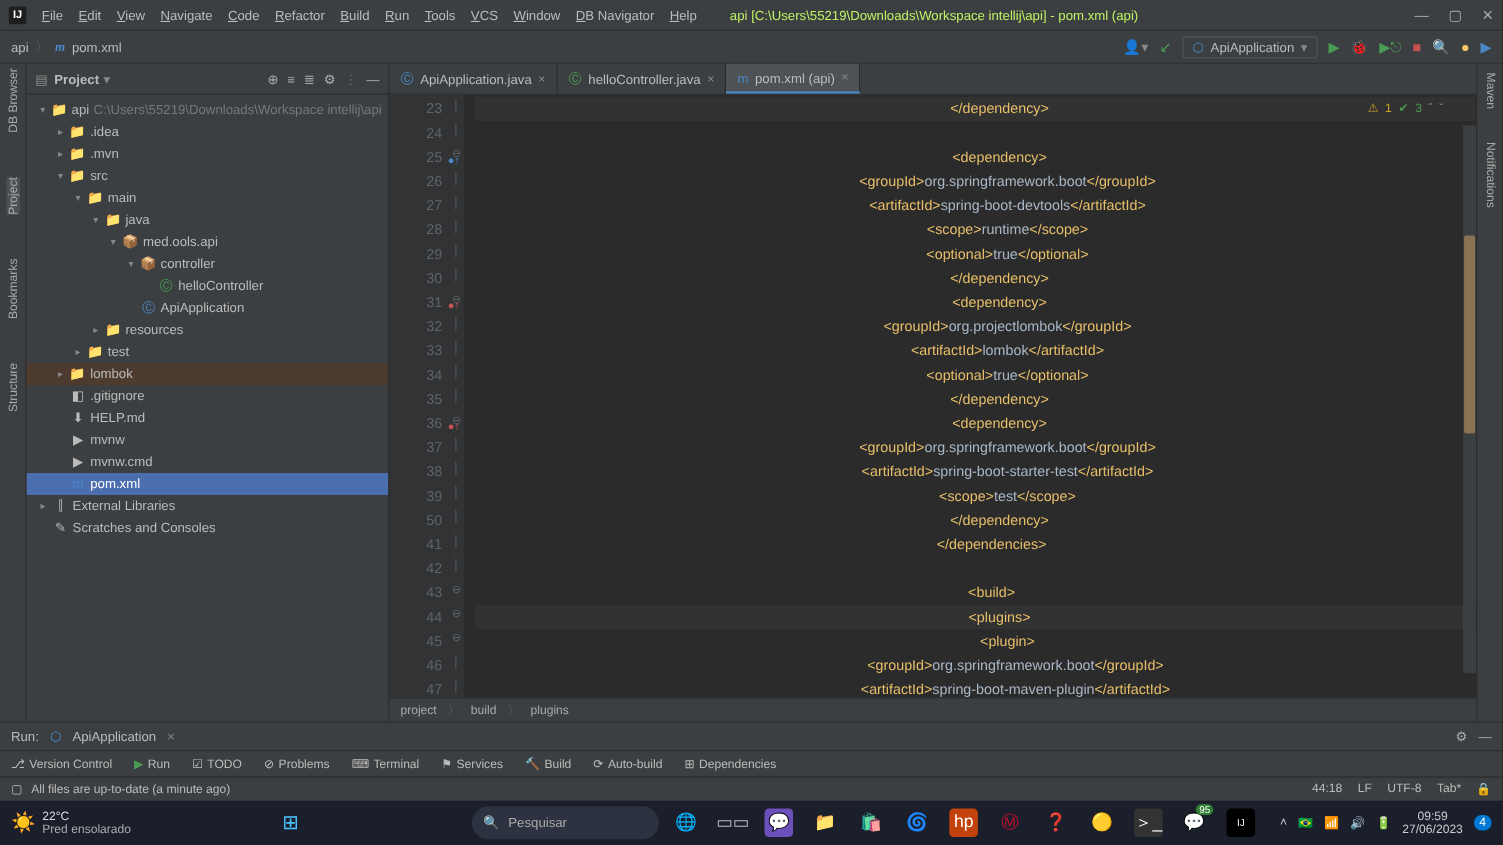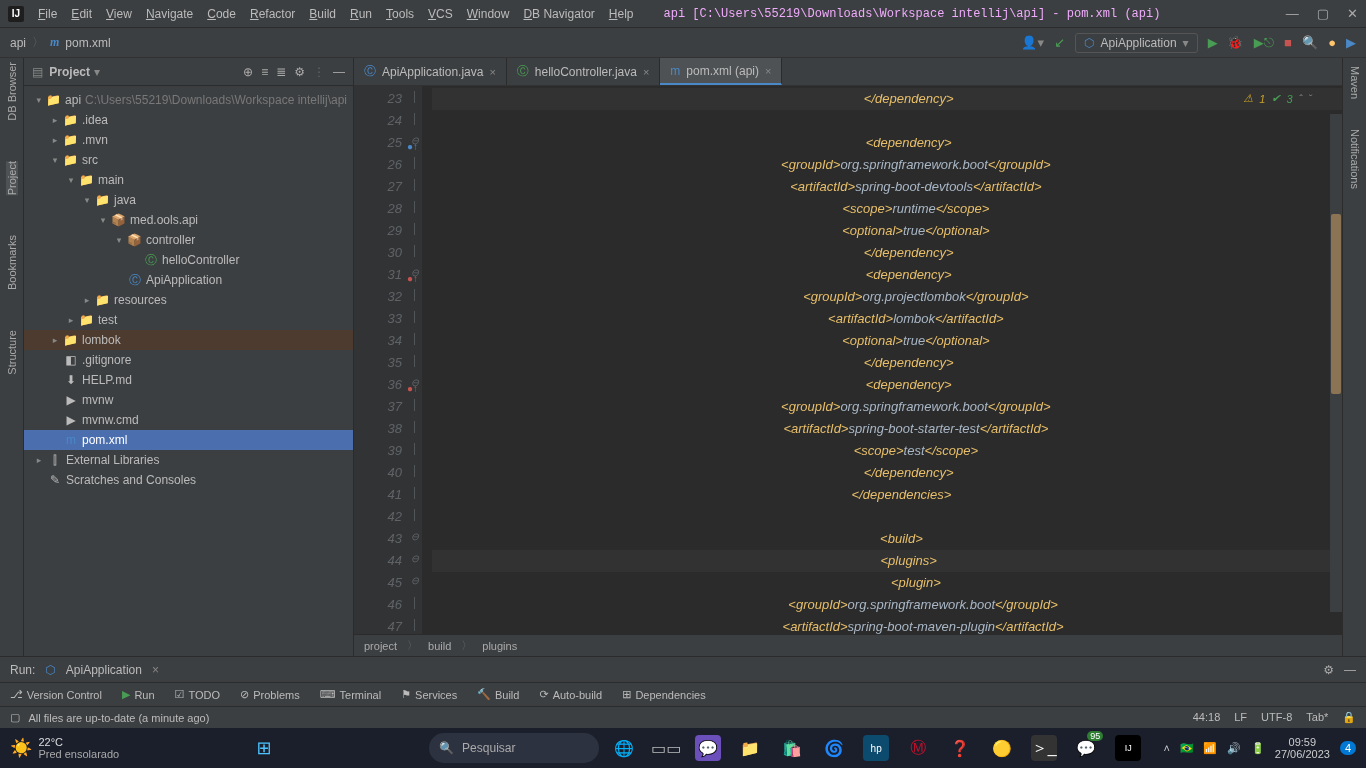--- a/index.html
+++ b/index.html
@@ -2,21 +2,21 @@
 <html><head>
 <meta charset="utf-8">
 <style>
 * { margin: 0; padding: 0; box-sizing: border-box; font-family: "Segoe UI", sans-serif; }
 body { background: #2b2b2b; color: #bbb; font-size: 12px; overflow: hidden; width: 1366px; height: 768px; position: relative; }
 .titlebar { height: 28px; background: #3c3f41; display: flex; align-items: center; padding: 0 8px; border-bottom: 1px solid #2b2b2b; }
 .titlebar .logo { width: 16px; height: 16px; background: #1e1e1e; display: flex; align-items: center; justify-content: center; color: #fff; font-weight: bold; font-size: 10px; border-radius: 2px; margin-right: 14px; }
 .titlebar .menu { display: flex; gap: 14px; }
 .titlebar .menu span { color: #bbb; cursor: pointer; text-align: center; }
 .titlebar .menu span u { text-decoration: underline; }
-.titlebar .title { margin-left: 30px; color: #f0abfc; flex: 1; font-family: Liberation Mono, monospace; }
+.titlebar .title { margin-left: 30px; color: #bef264; flex: 1; }
 .titlebar .wincontrols { display: flex; gap: 18px; color: #aaa; font-size: 13px; }
 .navbar { height: 30px; background: #3c3f41; display: flex; align-items: center; padding: 0 10px; border-bottom: 1px solid #323232; justify-content: space-between; }
 .navbar .left { display: flex; align-items: center; gap: 6px; }
 .navbar .m-icon { color: #4a88c7; font-weight: bold; font-style: italic; font-family: serif; }
 .navbar .right { display: flex; align-items: center; gap: 10px; }
 .navbar .run-combo { background: #3c3f41; border: 1px solid #555; padding: 2px 8px; border-radius: 3px; display: flex; align-items: center; gap: 6px; }
 .navbar .icon { font-size: 13px; cursor: pointer; }
 .content { display: flex; height: 598px; }
 .leftrail { width: 24px; background: #3c3f41; border-right: 1px solid #2b2b2b; display: flex; flex-direction: column; align-items: center; padding-top: 4px; gap: 40px; }
 .leftrail .vtext, .rightrail .vtext { writing-mode: vertical-rl; transform: rotate(180deg); font-size: 11px; color: #aaa; cursor: pointer; display: flex; align-items: center; gap: 4px; }
@@ -29,21 +29,21 @@
 .tree-row.selected { background: #4b6eaf; color: #fff; }
 .tree-row.target { background: #4e3b2f; }
 .tree-row .arrow { width: 14px; text-align: center; color: #888; font-size: 9px; }
 .tree-row .ficon { width: 18px; text-align: center; margin-right: 2px; }
 .tree-row .dim { color: #787878; margin-left: 4px; }
 .editor { flex: 1; display: flex; flex-direction: column; background: #2b2b2b; position: relative; }
 .tabs { height: 28px; background: #3c3f41; display: flex; border-bottom: 1px solid #323232; }
 .tab { padding: 0 10px; display: flex; align-items: center; gap: 6px; border-right: 1px solid #2b2b2b; cursor: pointer; }
 .tab.active { background: #4e5254; border-bottom: 2px solid #4a88c7; }
 .tab .close { color: #888; font-size: 11px; }
-.code-area { flex: 1; display: flex; overflow: hidden; font-family: "JetBrains Mono", Consolas, monospace; font-size: 13px; position: relative; font-style: italic; }
+.code-area { flex: 1; display: flex; overflow: hidden; font-family: "JetBrains Mono", Consolas, monospace; font-size: 13px; position: relative; }
 .gutter { width: 54px; background: #313335; text-align: right; padding: 2px 6px 0 0; color: #606366; line-height: 22px; position: relative; }
 .gutter .ln { height: 22px; position: relative; }
 .gutter .mark { position: absolute; right: -16px; top: 4px; font-size: 10px; }
 .fold-gutter { width: 14px; background: #313335; line-height: 22px; text-align: center; color: #606366; }
 .fold-gutter .fl { height: 22px; font-size: 10px; }
 .code { flex: 1; padding: 2px 0 0 10px; line-height: 22px; white-space: pre; overflow: hidden; text-align: center; }
 .code .line { height: 22px; }
 .code .hl { background: #323232; display: block; }
 .tag { color: #e8bf6a; }
 .txt { color: #a9b7c6; }
@@ -281,21 +281,21 @@
           <div class="ln">30</div>
           <div class="ln">31<span class="mark red">●↑</span></div>
           <div class="ln">32</div>
           <div class="ln">33</div>
           <div class="ln">34</div>
           <div class="ln">35</div>
           <div class="ln">36<span class="mark red">●↑</span></div>
           <div class="ln">37</div>
           <div class="ln">38</div>
           <div class="ln">39</div>
-          <div class="ln">40</div>
+          <div class="ln">50</div>
           <div class="ln">41</div>
           <div class="ln">42</div>
           <div class="ln">43</div>
           <div class="ln">44</div>
           <div class="ln">45</div>
           <div class="ln">46</div>
           <div class="ln">47</div>
         </div>
       <div class="fold-gutter" id="foldgutter">
           <div class="fl">│</div>
@@ -429,21 +429,21 @@
     <span>🔍</span>
     <span>Pesquisar</span>
   </div>
   <div class="tbicons">
     <div class="tbicon">🌐</div>
     <div class="tbicon">▭▭</div>
     <div class="tbicon" style="background:#6b4fbb;color:#fff">💬</div>
     <div class="tbicon">📁</div>
     <div class="tbicon">🛍️</div>
     <div class="tbicon">🌀</div>
-    <div class="tbicon" style="background:#0c4a6e;color:#fff;font-size:10px">hp</div>
+    <div class="tbicon" style="background:#c2410c;color:#fff;font-size:16px">hp</div>
     <div class="tbicon" style="color:#c8102e">Ⓜ</div>
     <div class="tbicon">❓</div>
     <div class="tbicon">🟡</div>
     <div class="tbicon" style="background:#333;color:#fff">＞_</div>
     <div class="tbicon" style="position:relative">💬<span style="position:absolute;top:-4px;right:-4px;background:#2e7d32;color:#fff;border-radius:8px;font-size:9px;padding:0 3px">95</span></div>
     <div class="tbicon" style="background:#000;color:#fff;font-size:9px">IJ</div>
   </div>
   <div class="tray">
     <span>˄</span>
     <span>🇧🇷</span>

